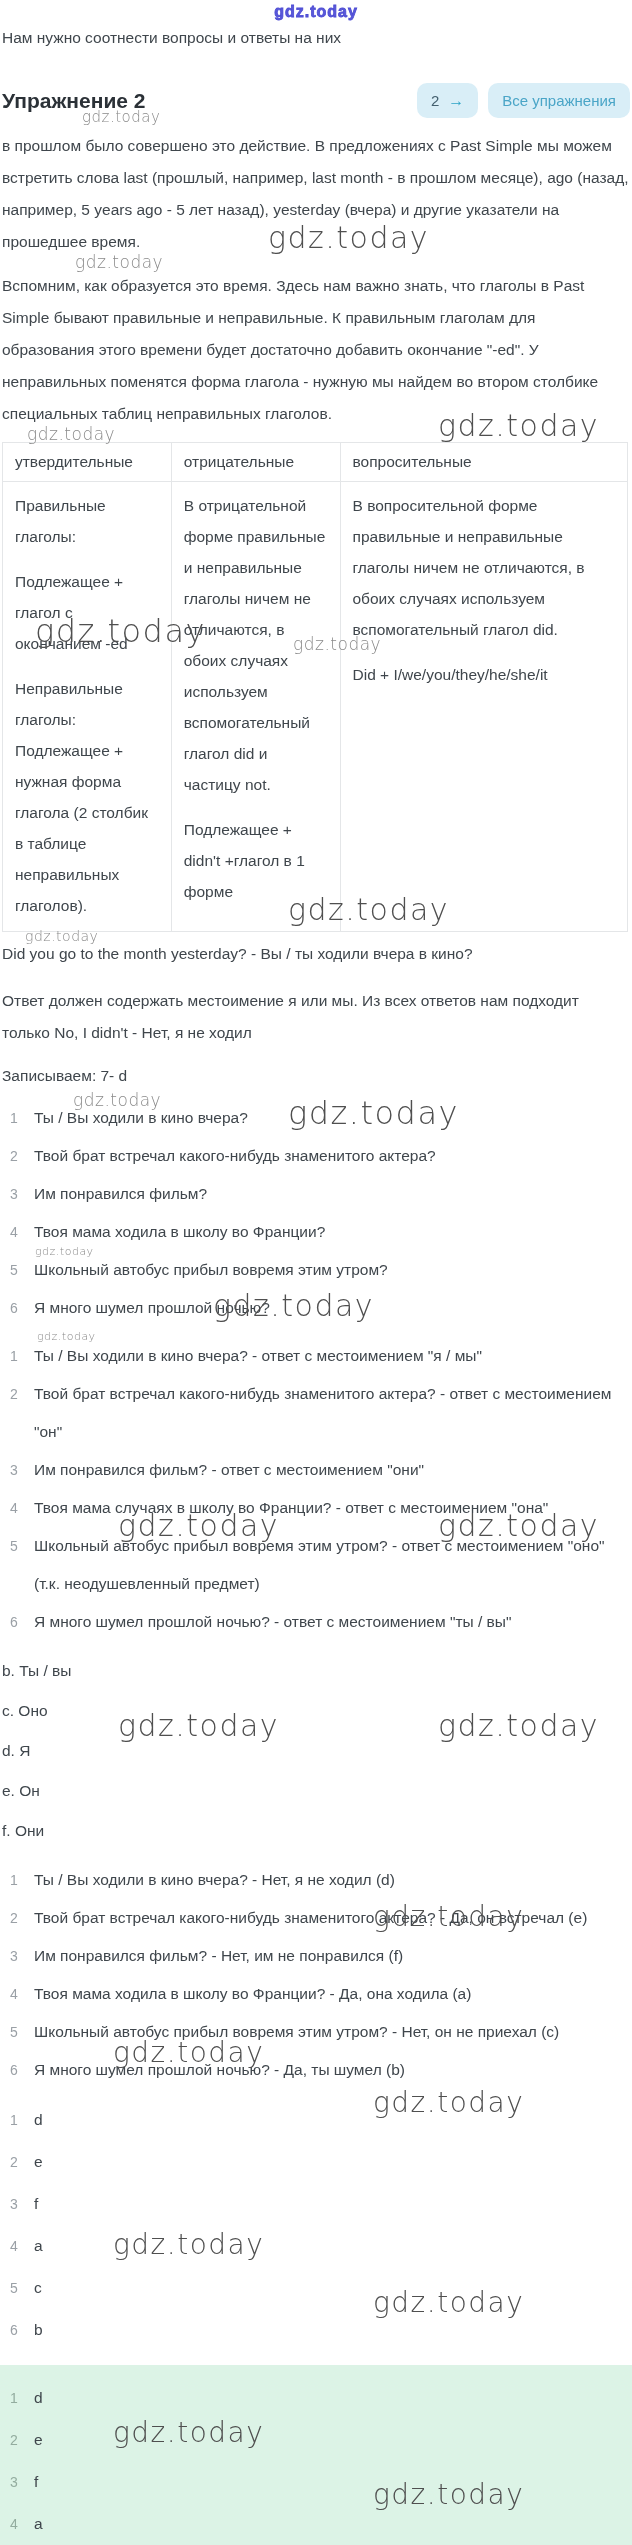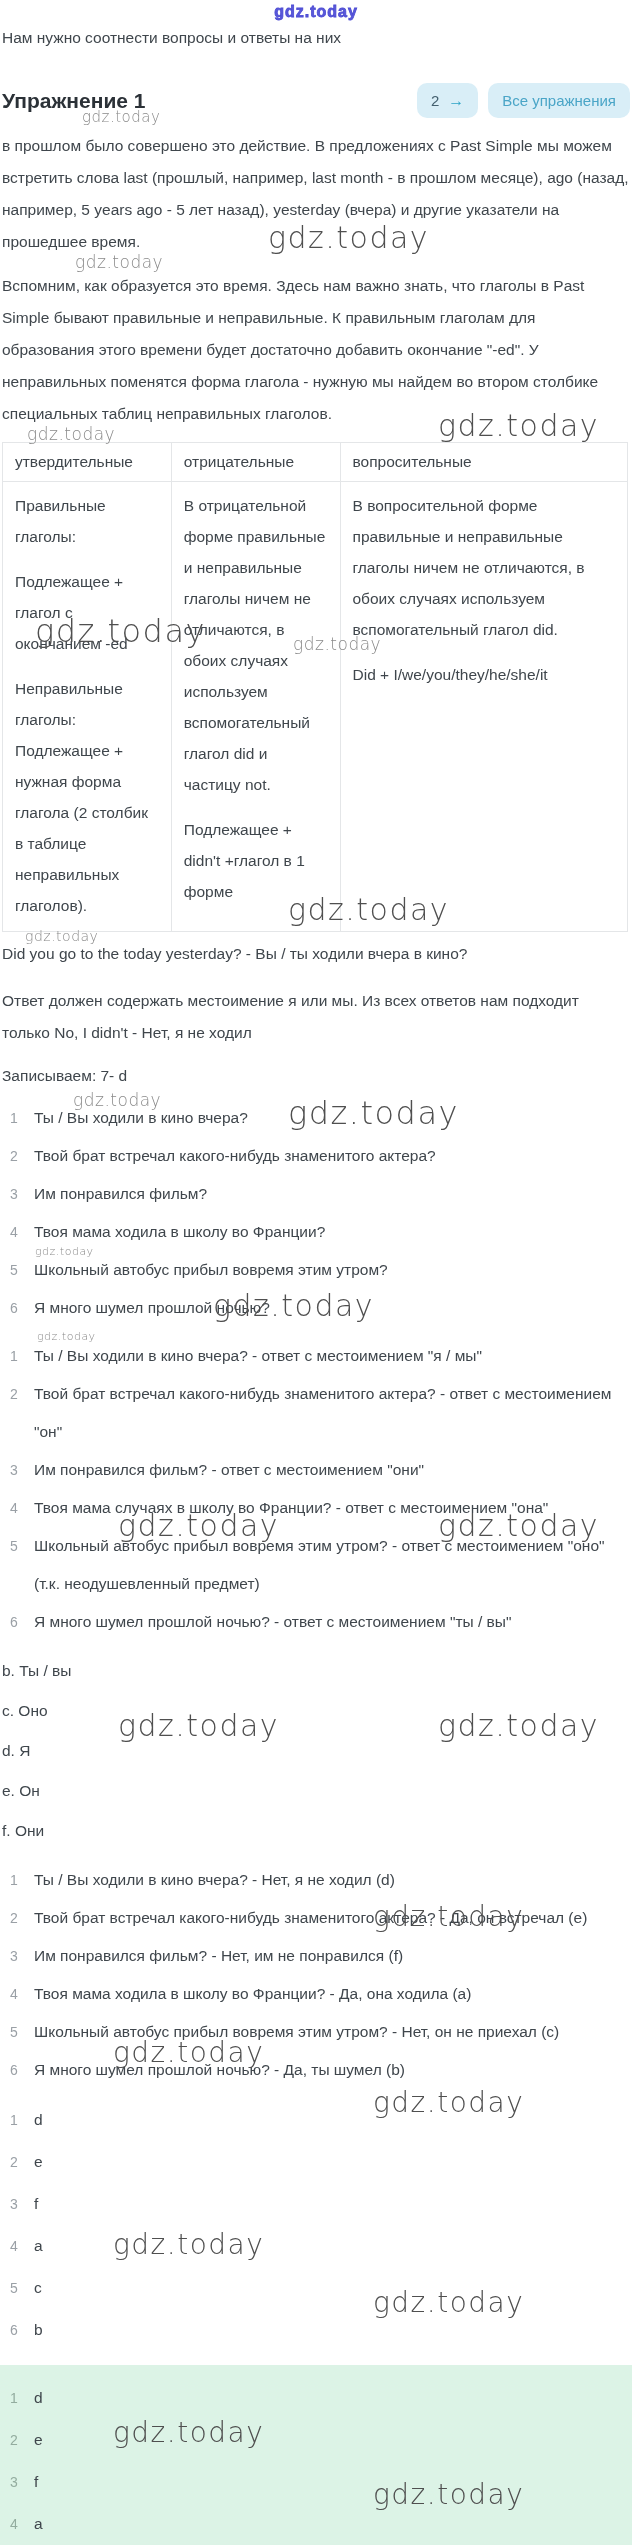--- a/index.html
+++ b/index.html
@@ -78,21 +78,21 @@
   <span class="wm" style="left:113px;top:2228px;font-size:28px">gdz.today</span>
   <span class="wm" style="left:373px;top:2286px;font-size:28px">gdz.today</span>
   <span class="wm" style="left:113px;top:2416px;font-size:28px">gdz.today</span>
   <span class="wm" style="left:373px;top:2478px;font-size:28px">gdz.today</span>
 
   <div class="logo">gdz.today</div>
 
   <div class="intro">Нам нужно соотнести вопросы и ответы на них</div>
 
   <div class="exheader">
-    <h1>Упражнение 1</h1>
+    <h1>Упражнение 2</h1>
     <div class="btns">
       <button class="pill">
         <span class="n">2</span>
         <span class="arrow">→</span>
       </button>
       <button class="pill all">Все упражнения</button>
     </div>
   </div>
 
   <p class="body">в прошлом было совершено это действие. В предложениях с Past Simple мы можем встретить слова last (прошлый, например, last month - в прошлом месяце), ago (назад, например, 5 years ago - 5 лет назад), yesterday (вчера) и другие указатели на прошедшее время.</p>
@@ -125,21 +125,21 @@
         <p>В вопросительной форме правильные и неправильные глаголы ничем не отличаются, в обоих случаях используем вспомогательный глагол did.</p>
         <p>Did + I/we/you/they/he/she/it</p>
       </td>
     </tr>
   </tbody>
     </table>
 
   <div class="clipped">И , '' '' ' / + ''</div>
 
   <p class="ex">
-    <span>Did </span><span class="bld">you</span><span> go to the today yesterday? - </span><span class="bld">Вы / ты</span><span> ходили вчера в кино?</span>
+    <span>Did </span><span class="bld">you</span><span> go to the month yesterday? - </span><span class="bld">Вы / ты</span><span> ходили вчера в кино?</span>
   </p>
 
   <p class="note">
     <span>Ответ должен содержать местоимение </span><span class="bld">я или мы</span><span>. Из всех ответов нам подходит только No, I didn't - Нет, я не ходил</span>
   </p>
 
   <p class="wd">Записываем: 7- d</p>
 
   <div class="qlist">
     <div class="li">

